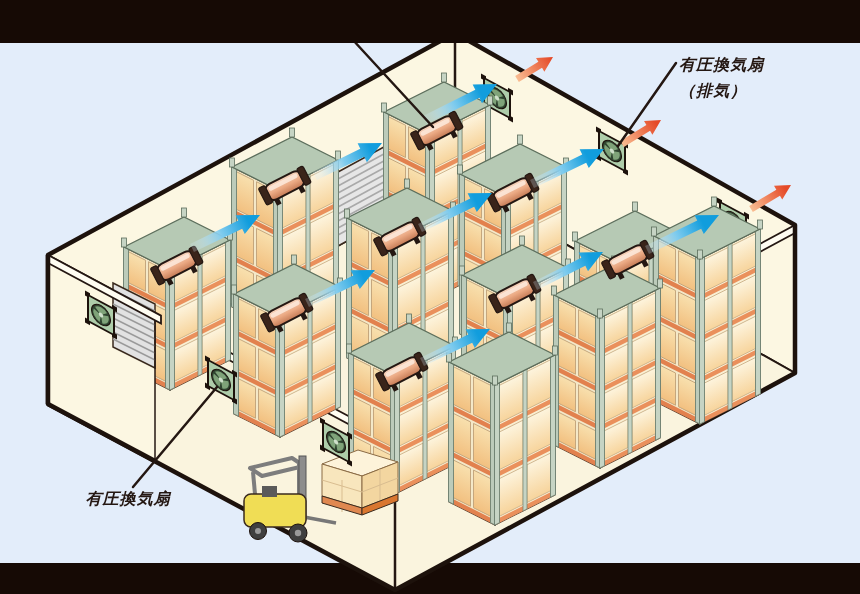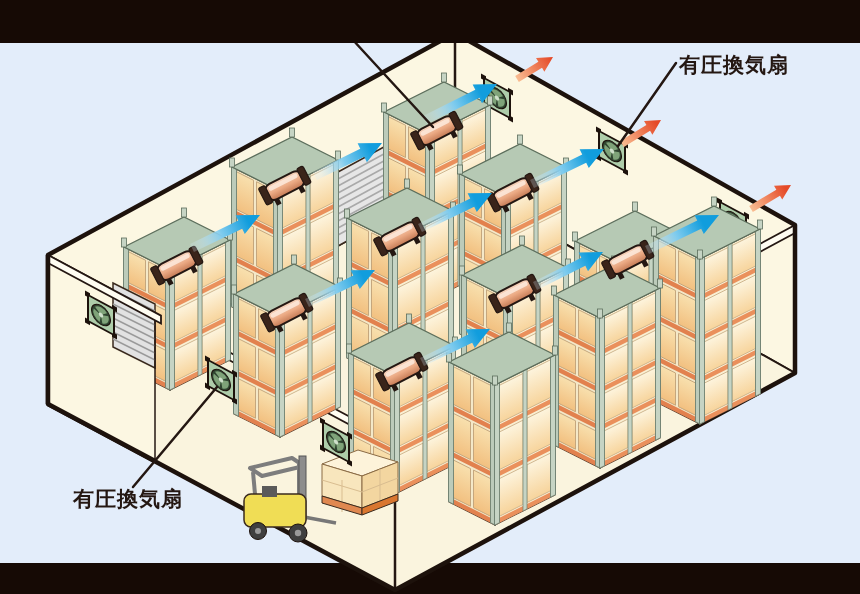--- a/index.html
+++ b/index.html
@@ -1,20 +1,20 @@
 <!DOCTYPE html>
 <html><head>
 <meta charset="utf-8">
 <style>
   html,body{margin:0;padding:0;background:#fff;}
   #stage{position:relative;width:860px;height:594px;overflow:hidden;
          font-family:"Liberation Sans","DejaVu Sans",sans-serif;}
   #stage svg{position:absolute;left:0;top:0;}
-  .diagram-label{position:absolute;font-weight:700;font-size:21px;line-height:26px;
-         color:#241712;letter-spacing:1px;white-space:nowrap;}
+  .diagram-label{position:absolute;font-weight:700;font-size:16px;line-height:26px;
+         color:#241712;letter-spacing:1px;white-space:nowrap;font-style:italic;}
   #label-exhaust{left:679px;top:52px;text-align:left;}
   #label-supply{left:48px;top:486px;width:160px;text-align:center;}
 </style>
 </head>
 <body>
 
 <div id="stage">
 <svg width="860" height="594" viewBox="0 0 860 594">
   <defs>
     <linearGradient id="boxL" x1="0" y1="0" x2="0" y2="1">
@@ -774,17 +774,18 @@
   <g id="layer-leaders">
         <line x1="318" y1="2" x2="433" y2="127" stroke="#241712" stroke-width="2.5" stroke-linecap="round"></line>
         <line x1="676" y1="63" x2="618" y2="146" stroke="#241712" stroke-width="2.5" stroke-linecap="round"></line>
         <line x1="217" y1="387" x2="133" y2="487" stroke="#241712" stroke-width="2.5" stroke-linecap="round"></line>
       </g>
   <rect x="0" y="0" width="860" height="43" fill="#160a05"></rect>
 </svg>
 
 <div class="diagram-label" id="label-exhaust">
   <div>有圧換気扇</div>
+  <div>（排気）</div>
 </div>
 <div class="diagram-label" id="label-supply">
   <div>有圧換気扇</div>
 </div>
 </div>
 
 </body></html>

